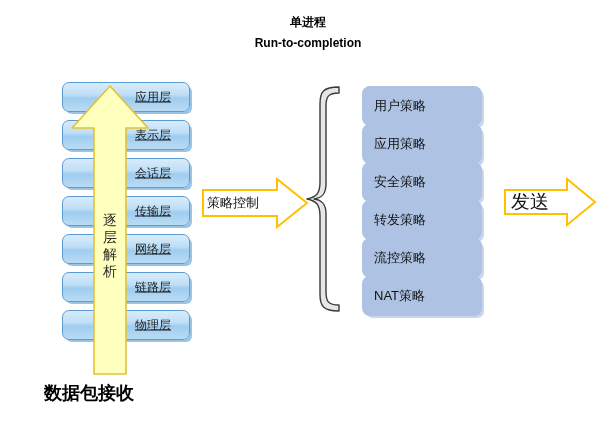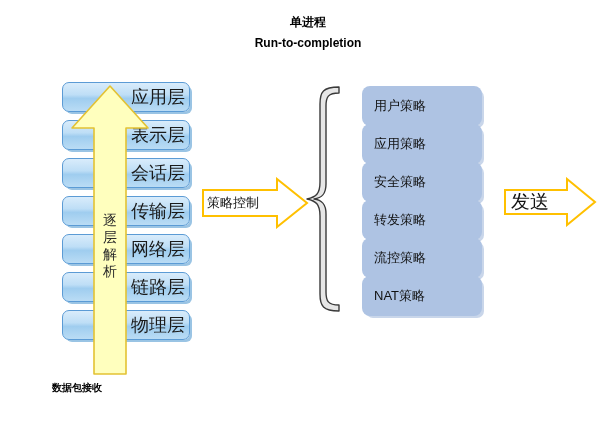--- a/index.html
+++ b/index.html
@@ -47,26 +47,27 @@
     width: 128px;
     height: 30px;
     border: 1px solid #5b9bd5;
     border-radius: 7px;
     background: linear-gradient(to bottom, #d9ecfb 0%, #bedef6 42%, #9fcdef 55%, #badcf5 100%);
     box-shadow: 3px 3px 0 -1px #9ac4e4;
     box-sizing: border-box;
   }
   .osi-layer .osi-label {
     position: absolute;
-    right: 4px;
-    top: 50%;
-    transform: translateY(-50%);
-    font-size: 18px;
+    right: 18px;
+    top: 50%;
+    transform: translateY(-50%);
+    font-size: 12px;
     color: #1a1a1a;
     white-space: nowrap;
+    text-decoration: underline;
   }
 
   
   #up-arrow {
     position: absolute;
     left: 70px;
     top: 84px;
     width: 80px;
     height: 292px;
   }
@@ -86,23 +87,23 @@
     word-break: break-all;
     pointer-events: none;
   }
   #up-arrow-text .vchar {
     display: block;
   }
 
   
   #packet-receive-label {
     position: absolute;
-    left: 52px;
+    left: 44px;
     top: 381px;
-    font-size: 10px;
+    font-size: 18px;
     font-weight: bold;
     color: #000;
     white-space: nowrap;
   }
 
   
   #policy-arrow {
     position: absolute;
     left: 201px;
     top: 177px;

